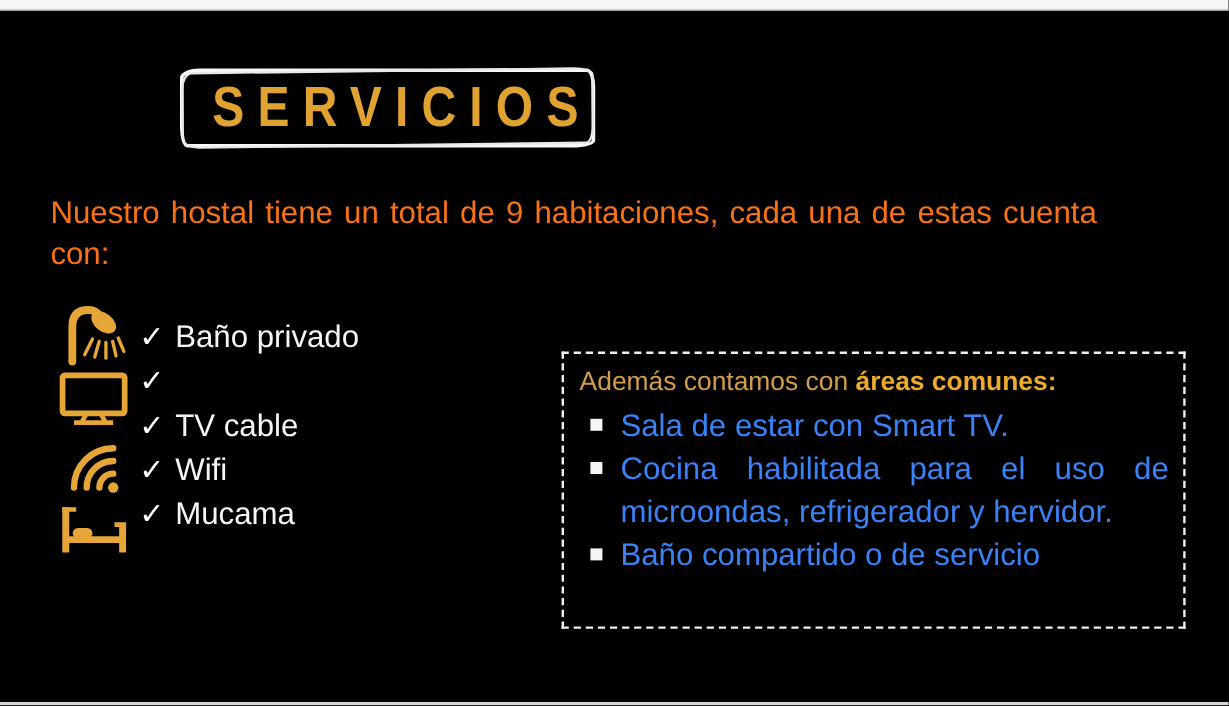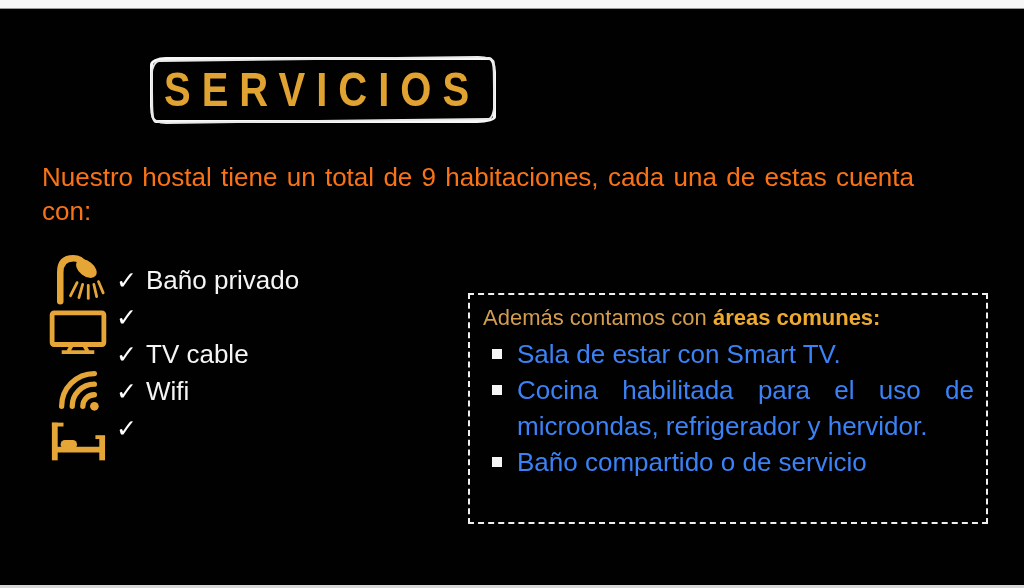--- a/index.html
+++ b/index.html
@@ -12,21 +12,21 @@
     background:#f6f6f6;border-bottom:1px solid #9a9a9a;
   }
   .bottom-strip{
     position:absolute;left:0;top:585px;width:1024px;height:3px;background:#d7d7d7;
   }
   
   .title-box{
     position:absolute;left:150px;top:57px;width:340px;height:60px;
     border:3px solid #f8f8f8;
     border-radius:16px 7px 19px 6px / 8px 15px 6px 17px;
-    display:flex;align-items:center;justify-content:flex-start;
+    display:flex;align-items:center;justify-content:flex-end;
   }
   .title-box::before{
     content:"";position:absolute;inset:-2px;
     border:2px solid #e9e9e9;
     border-radius:9px 17px 7px 15px / 15px 6px 16px 8px;
     transform:rotate(-0.7deg);
   }
   .title-text{
     color:#e0a230;font-size:40px;font-weight:bold;letter-spacing:11px;
     padding-left:11px;transform:scaleY(1.18);white-space:nowrap;
@@ -131,20 +131,21 @@
     <div class="check-row">
       <span class="check-mark">✓</span>
       <span class="check-label">TV cable</span>
     </div>
     <div class="check-row">
       <span class="check-mark">✓</span>
       <span class="check-label">Wifi</span>
     </div>
     <div class="check-row">
       <span class="check-mark">✓</span>
+      <span class="check-label">Mucama</span>
     </div>
   </div>
 
   <div class="common-box">
     <div class="common-heading">
       <span class="reg">Además contamos con </span><span class="bold">áreas comunes:</span>
     </div>
     <div class="bullet-row">
       <span class="bullet-sq"></span>
       <div class="bullet-text">Sala de estar con Smart TV.</div>

